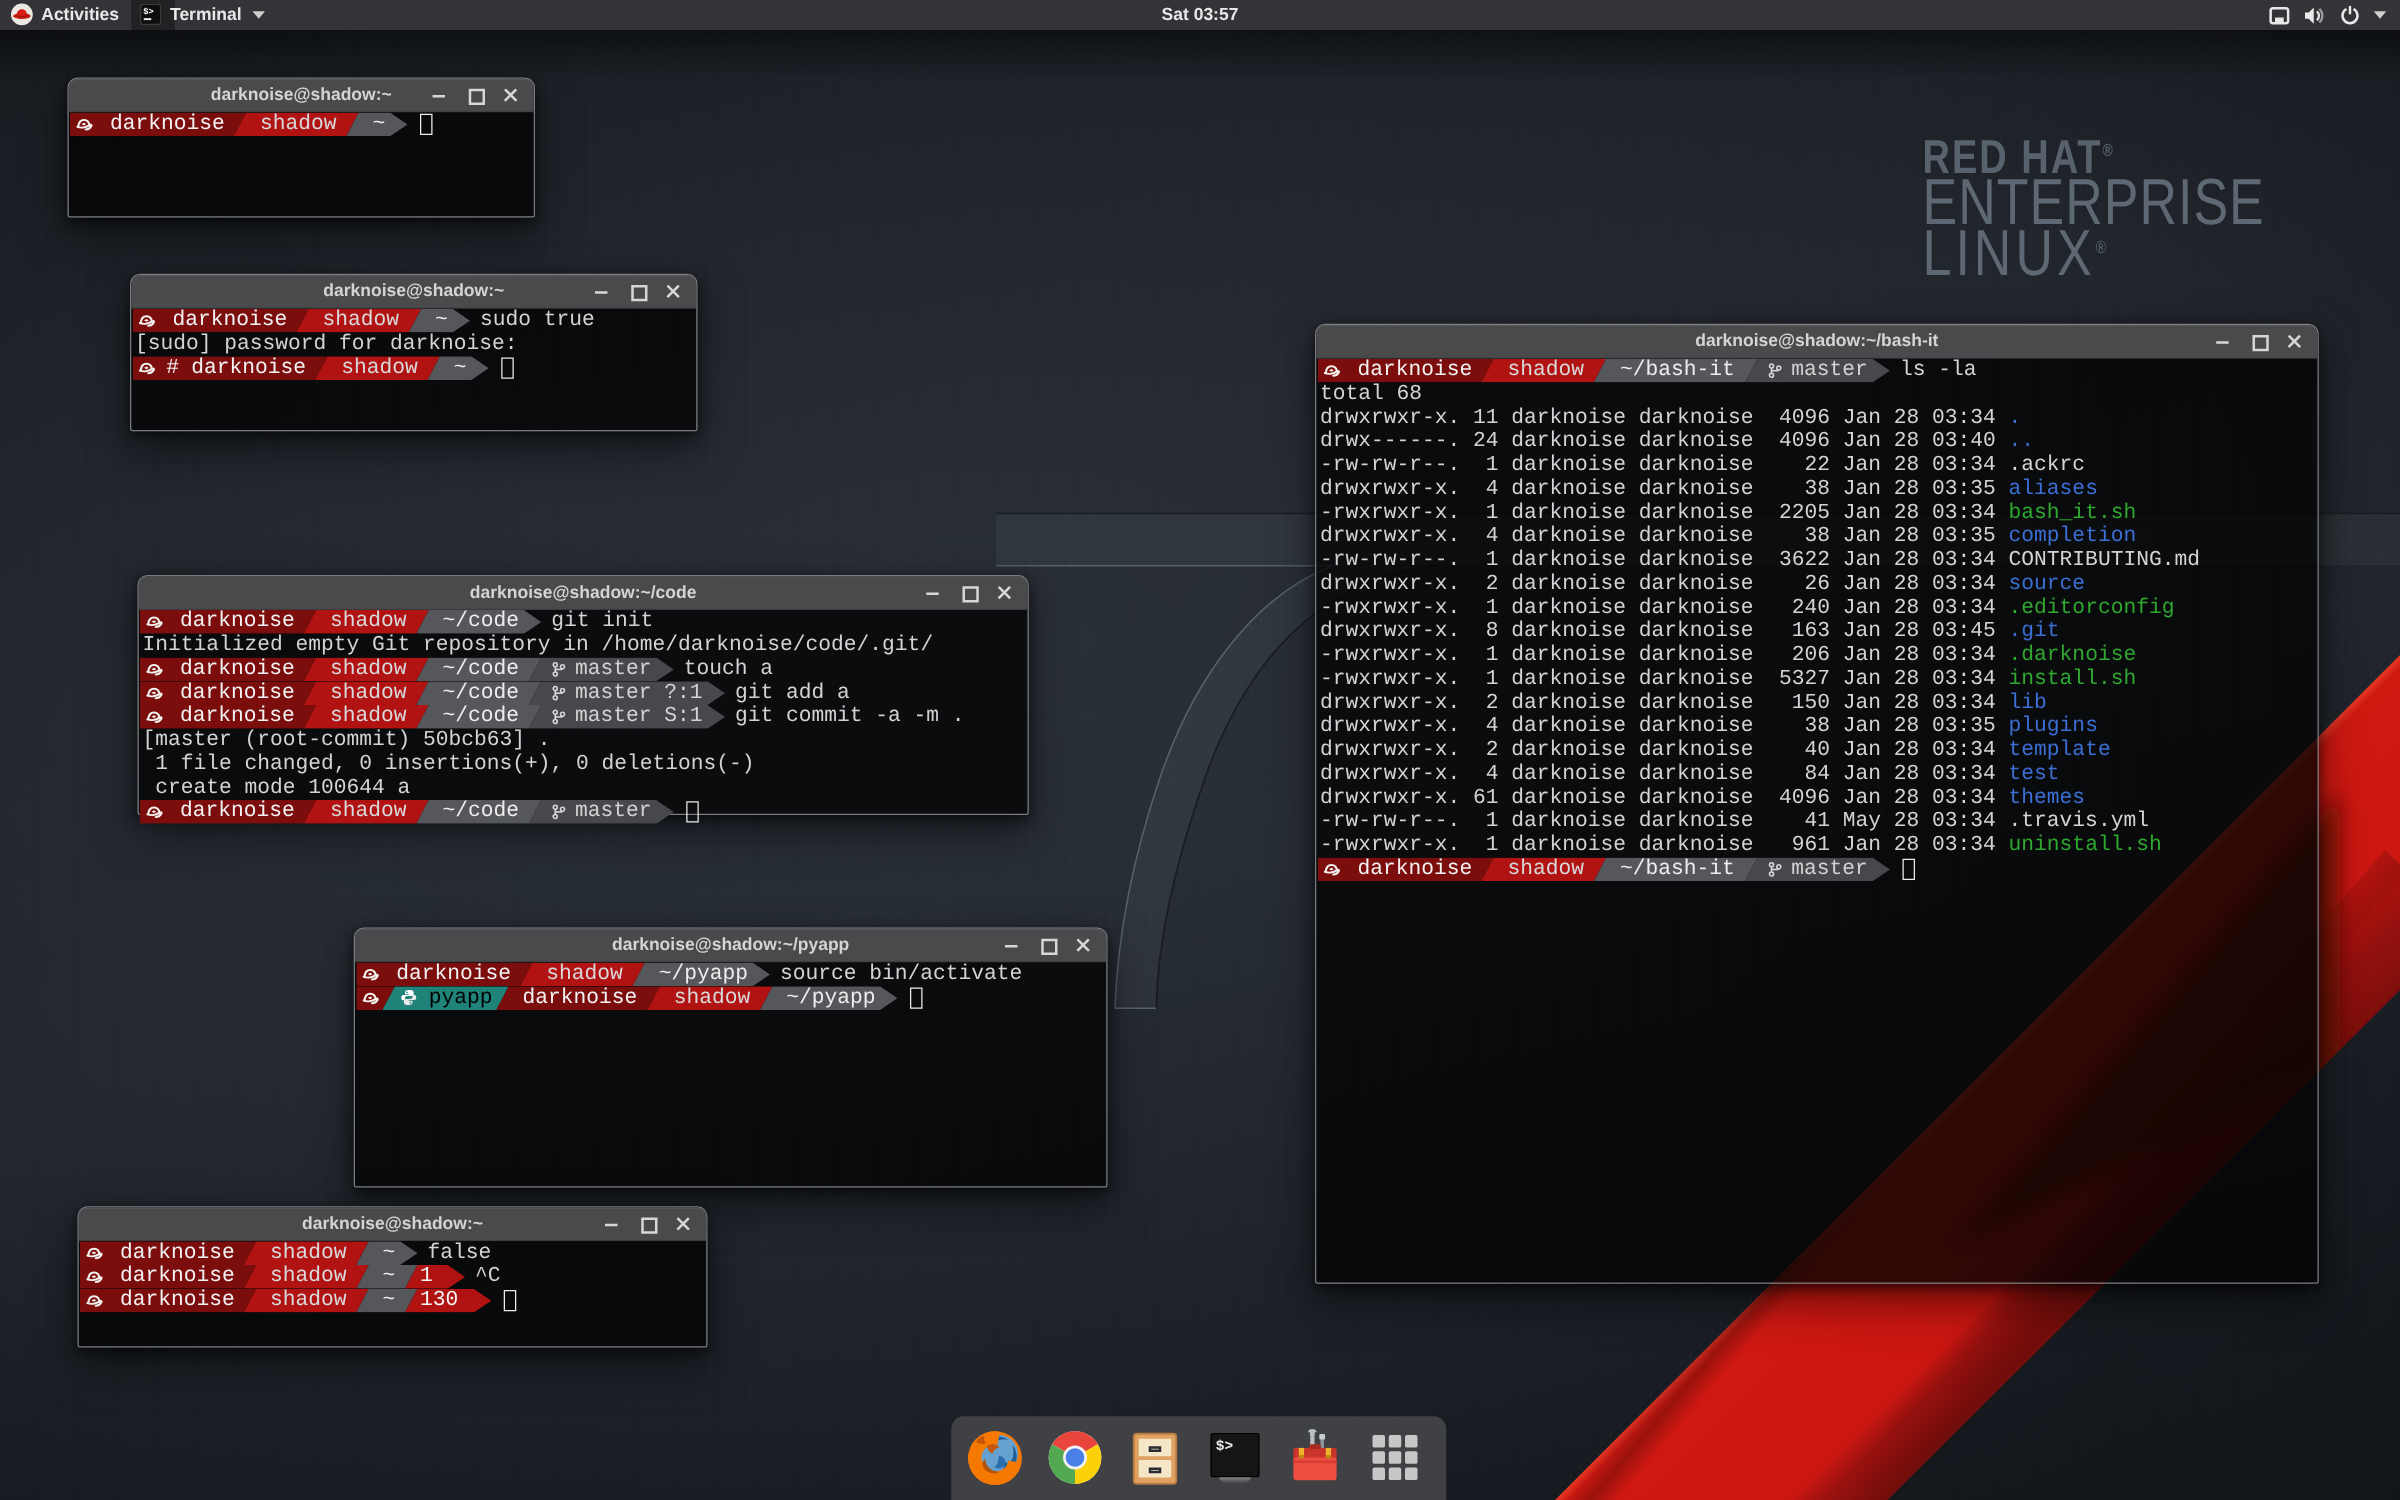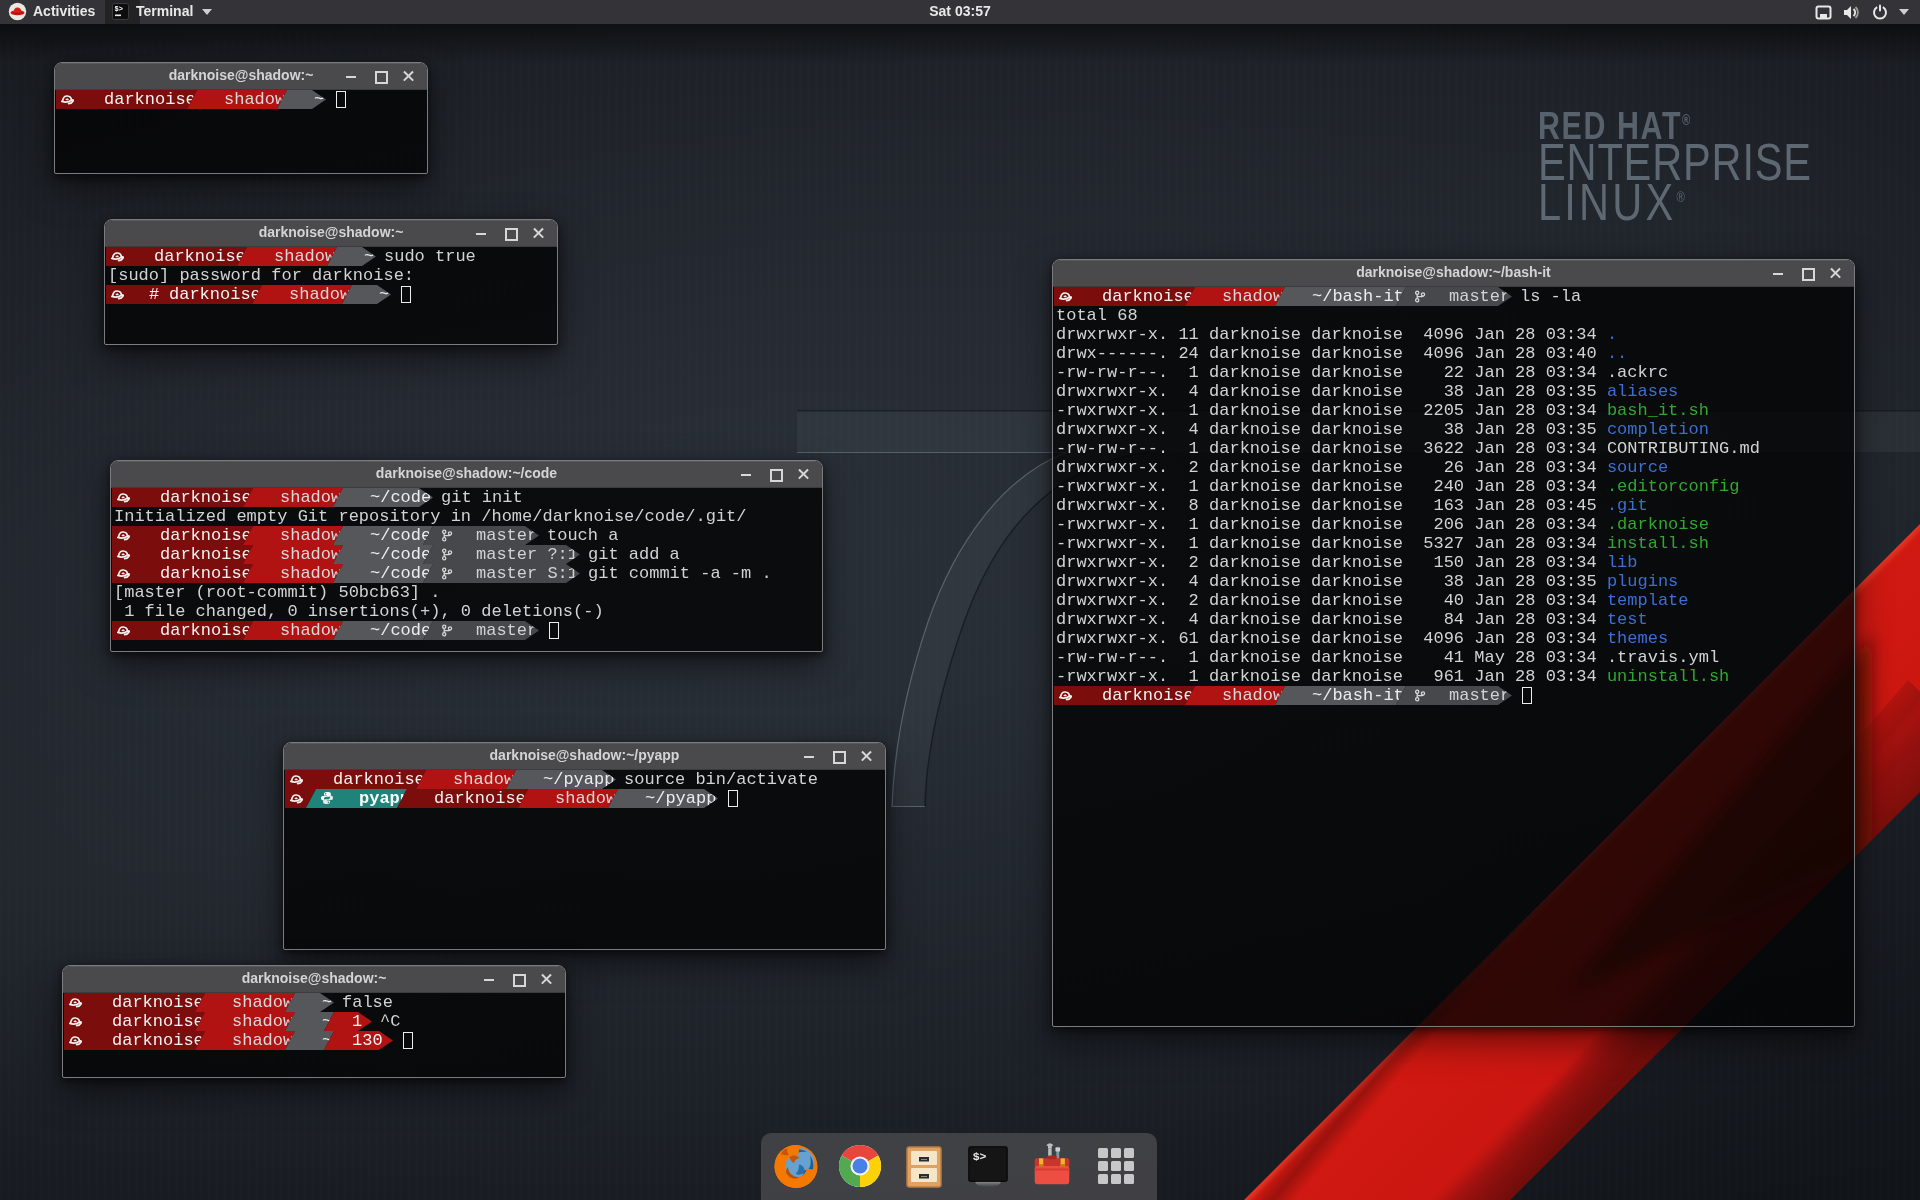--- a/index.html
+++ b/index.html
@@ -46,29 +46,29 @@
 .wb.max::after { content:""; position:absolute; left:1px; top:1px; width:9px; height:9px; border:2px solid #d7d7d7; }
 .wb.cls::before, .wb.cls::after { content:""; position:absolute; left:0px; top:5.4px; width:13px; height:2.2px; background:#d7d7d7; }
 .wb.cls::before { transform:rotate(45deg); } .wb.cls::after { transform:rotate(-45deg); }
 .ct { position:relative; padding:0 0 0 1px; font-family:"Liberation Mono",monospace;
   font-size:17px; color:#d2d3d5; }
 .ln { position:relative; height:19px; line-height:19px; white-space:pre; }
 .ln.txt { padding-left:2px; letter-spacing:0.0px; }
 .pl { display:inline-flex; height:19px; vertical-align:top; }
 .sg { position:relative; display:inline-block; height:19px; }
 .sg + .sg { margin-left:-10px; }
-.st { position:absolute; top:0;margin-left:16px; }
+.st { position:absolute; top:0; }
 .su  { background:#7c0d0d; clip-path:polygon(0 0,100% 0,calc(100% - 10px) 100%,0 100%); color:#f2f2f2; }
 .su2 { background:#7c0d0d; clip-path:polygon(10px 0,100% 0,calc(100% - 10px) 100%,0 100%); color:#f2f2f2; }
 .sh  { background:#b11312; clip-path:polygon(10px 0,100% 0,calc(100% - 10px) 100%,0 100%); color:#d8d9db; }
 .sp  { background:#56575b; clip-path:polygon(10px 0,100% 0,calc(100% - 10px) 100%,0 100%); color:#eceded; }
 .sb  { background:#47484c; clip-path:polygon(10px 0,100% 0,calc(100% - 10px) 100%,0 100%); color:#d2d2d2; }
 .sx  { background:#b11312; clip-path:polygon(10px 0,100% 0,calc(100% - 10px) 100%,0 100%); color:#f4f4f4; }
 .sg.tip { clip-path:polygon(10px 0,calc(100% - 14px) 0,100% 50%,calc(100% - 14px) 100%,0 100%) !important; }
-.sv { background:#20837a; clip-path:polygon(10px 0,100% 0,calc(100% - 10px) 100%,0 100%); color:#ffffff;font-weight:bold; }
+.sv { background:#20837a; clip-path:polygon(10px 0,100% 0,calc(100% - 10px) 100%,0 100%); color:#000000; }
 .phat { position:absolute; left:5px; top:3px; }
 .sv .ppy { position:absolute; left:14px; top:2px; }
 .pbr { position:absolute; left:18px; top:3px; }
 .cmd { margin-left:8px; color:#d2d3d5; }
 .cur { display:inline-block; width:10px; height:17px; border:1.5px solid #eceded; margin-left:10px; margin-top:1px; vertical-align:top; }
 
 
 #dock { position:absolute; left:761px; top:1133px; width:396px; height:67px;
   background:rgba(66,66,69,0.97); border-radius:10px 10px 0 0; z-index:80; }
 #dock .row { position:absolute; left:11px; top:9px; display:flex; gap:16px; }
@@ -217,20 +217,21 @@
               </svg><span class="st" style="left:32px">darknoise</span></span><span class="sg sh" style="width:100px"><span class="st" style="left:21px">shadow</span></span><span class="sg sp" style="width:100px"><span class="st" style="left:21px">~/code</span></span><span class="sg sb tip" style="width:157px"><svg class="pbr" width="12" height="13" viewBox="0 0 12 13">
                 <g stroke="#d6d6d6" stroke-width="1.3" fill="none">
                   <circle cx="3.2" cy="2.8" r="1.6"></circle>
                   <circle cx="3.2" cy="10.2" r="1.6"></circle>
                   <circle cx="9" cy="4.4" r="1.6"></circle>
                   <path d="M3.2 4.4 V8.6 M3.2 7.4 C3.2 5.6 9 7.4 9 6"></path>
                 </g>
               </svg><span class="st" style="left:37px">master S:1</span></span></span><span class="cmd">git commit -a -m .</span></div>
 <div class="ln txt">[master (root-commit) 50bcb63] .</div>
 <div class="ln txt"> 1 file changed, 0 insertions(+), 0 deletions(-)</div>
+<div class="ln txt"> create mode 100644 a</div>
 <div class="ln"><span class="pl"><span class="sg su" style="width:141px"><svg class="phat" width="14" height="14" viewBox="0 0 14 14">
                 <g fill="none" stroke="#f3f1ee" stroke-width="1.7" stroke-linecap="round">
                   <path d="M1.6 8.2 C2 4.8 3.8 2.9 6.3 3 C8.8 3.1 10.3 5 10.5 7.2"></path>
                   <path d="M0.8 8.4 C3.4 9.4 7.6 9.2 10.4 7.3 C11.9 6.3 12.6 7 11.9 8.2 C11 9.7 9.3 10.6 7.6 10.6"></path>
                 </g>
                 <path d="M4.2 6.2 l2.2 -1 l1.6 1.2 l-2 1 Z" fill="#f3f1ee"></path>
               </svg><span class="st" style="left:32px">darknoise</span></span><span class="sg sh" style="width:100px"><span class="st" style="left:21px">shadow</span></span><span class="sg sp" style="width:100px"><span class="st" style="left:21px">~/code</span></span><span class="sg sb tip" style="width:116px"><svg class="pbr" width="12" height="13" viewBox="0 0 12 13">
                 <g stroke="#d6d6d6" stroke-width="1.3" fill="none">
                   <circle cx="3.2" cy="2.8" r="1.6"></circle>
                   <circle cx="3.2" cy="10.2" r="1.6"></circle>

